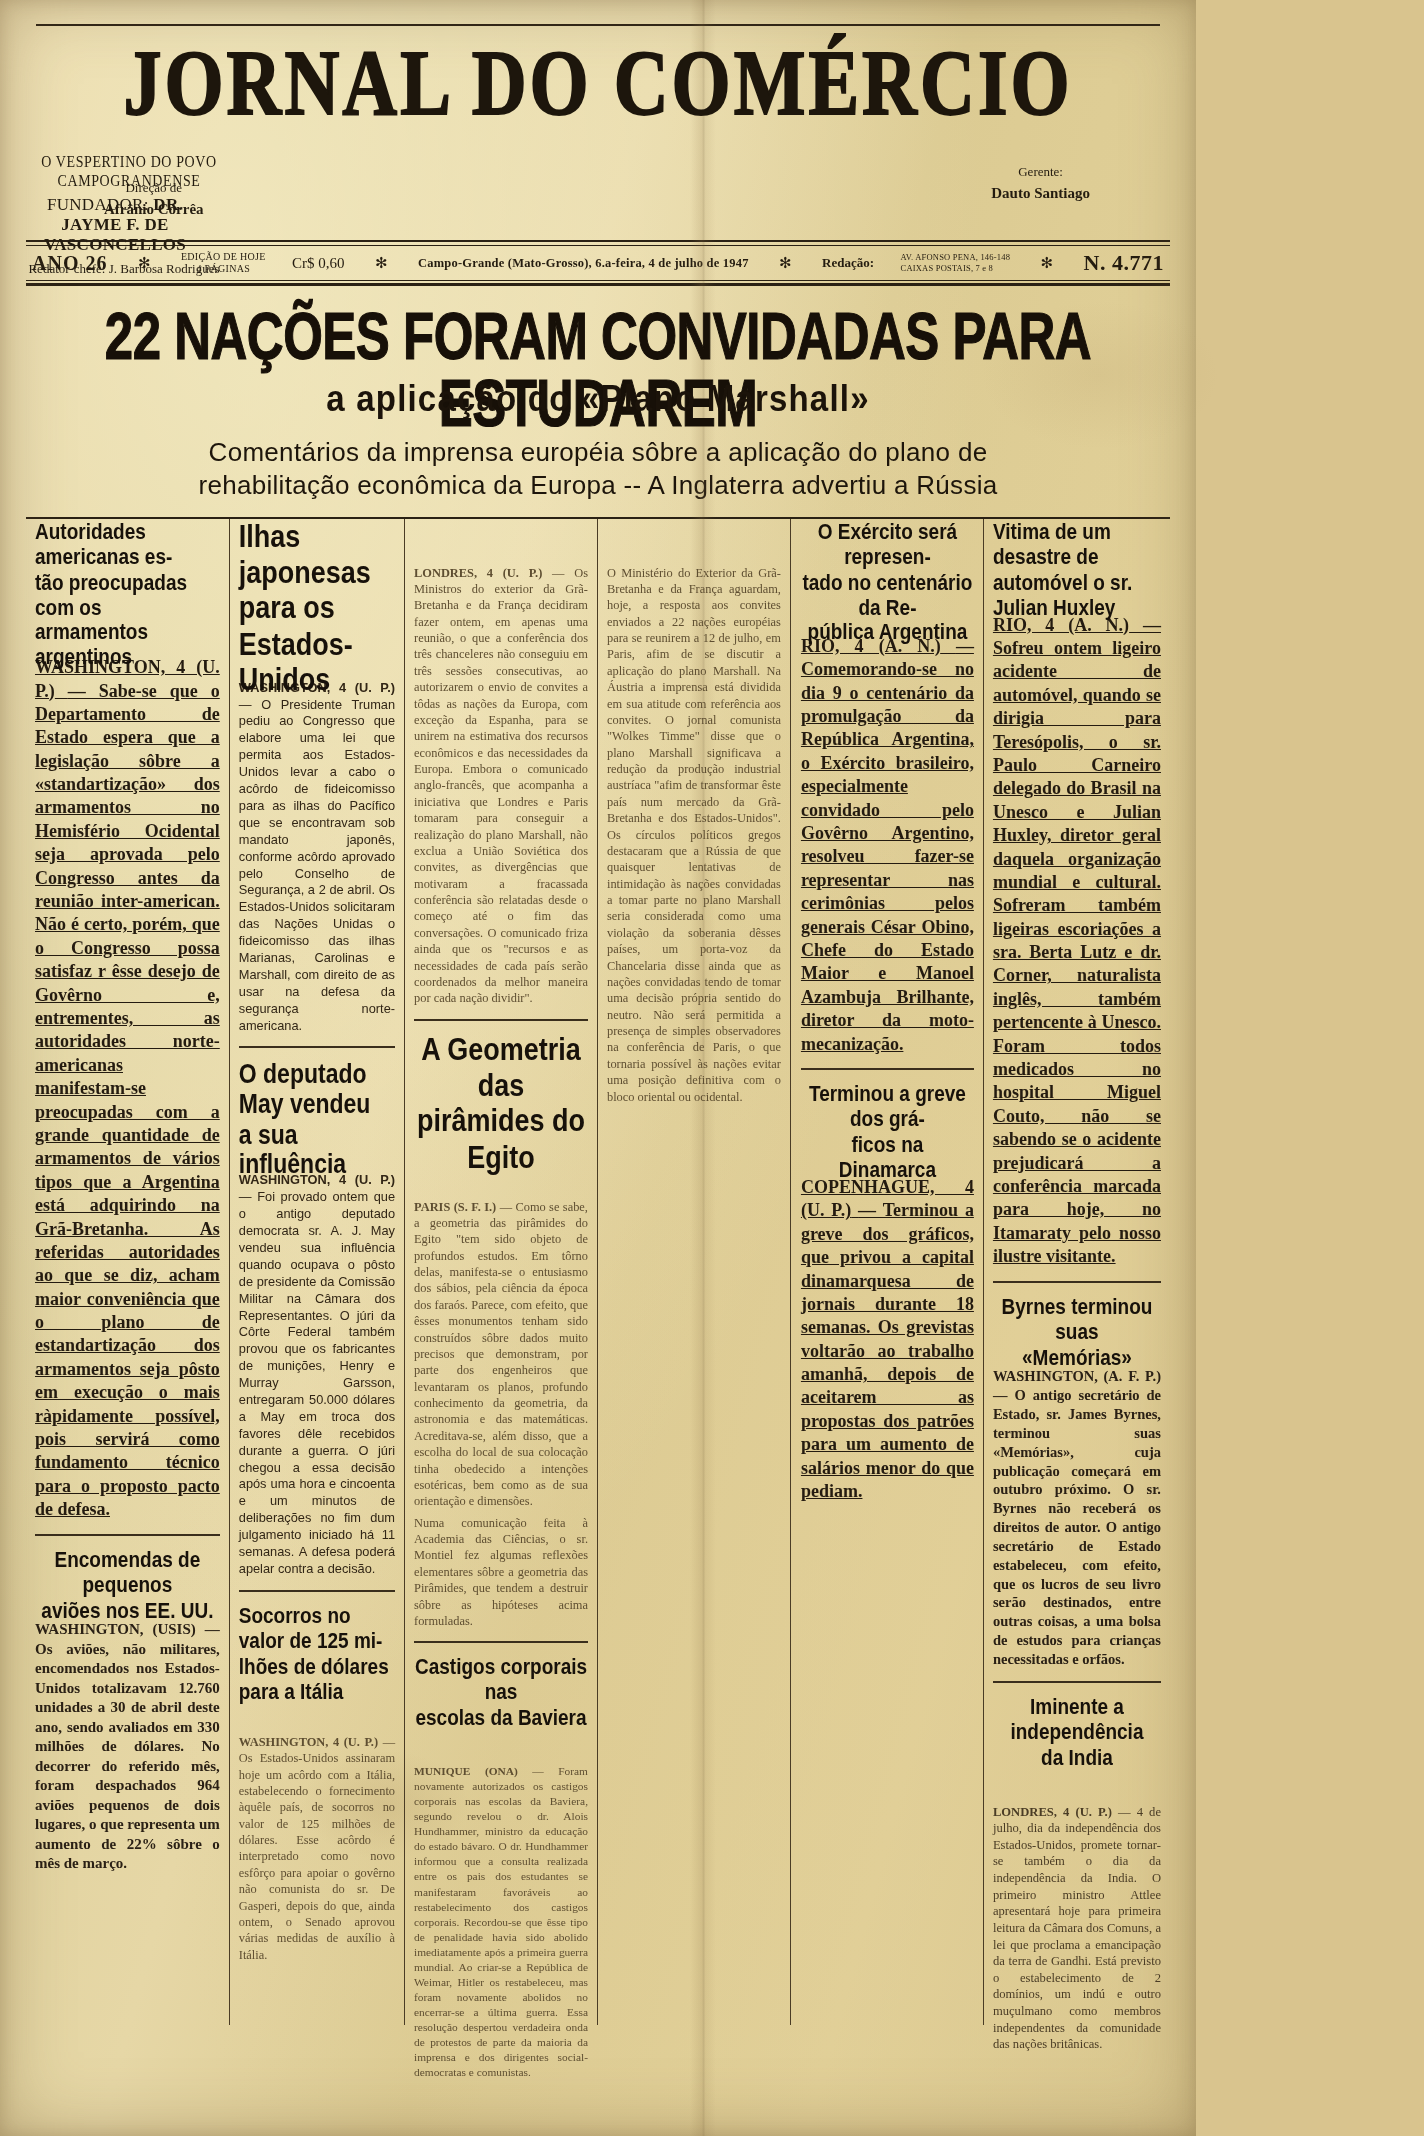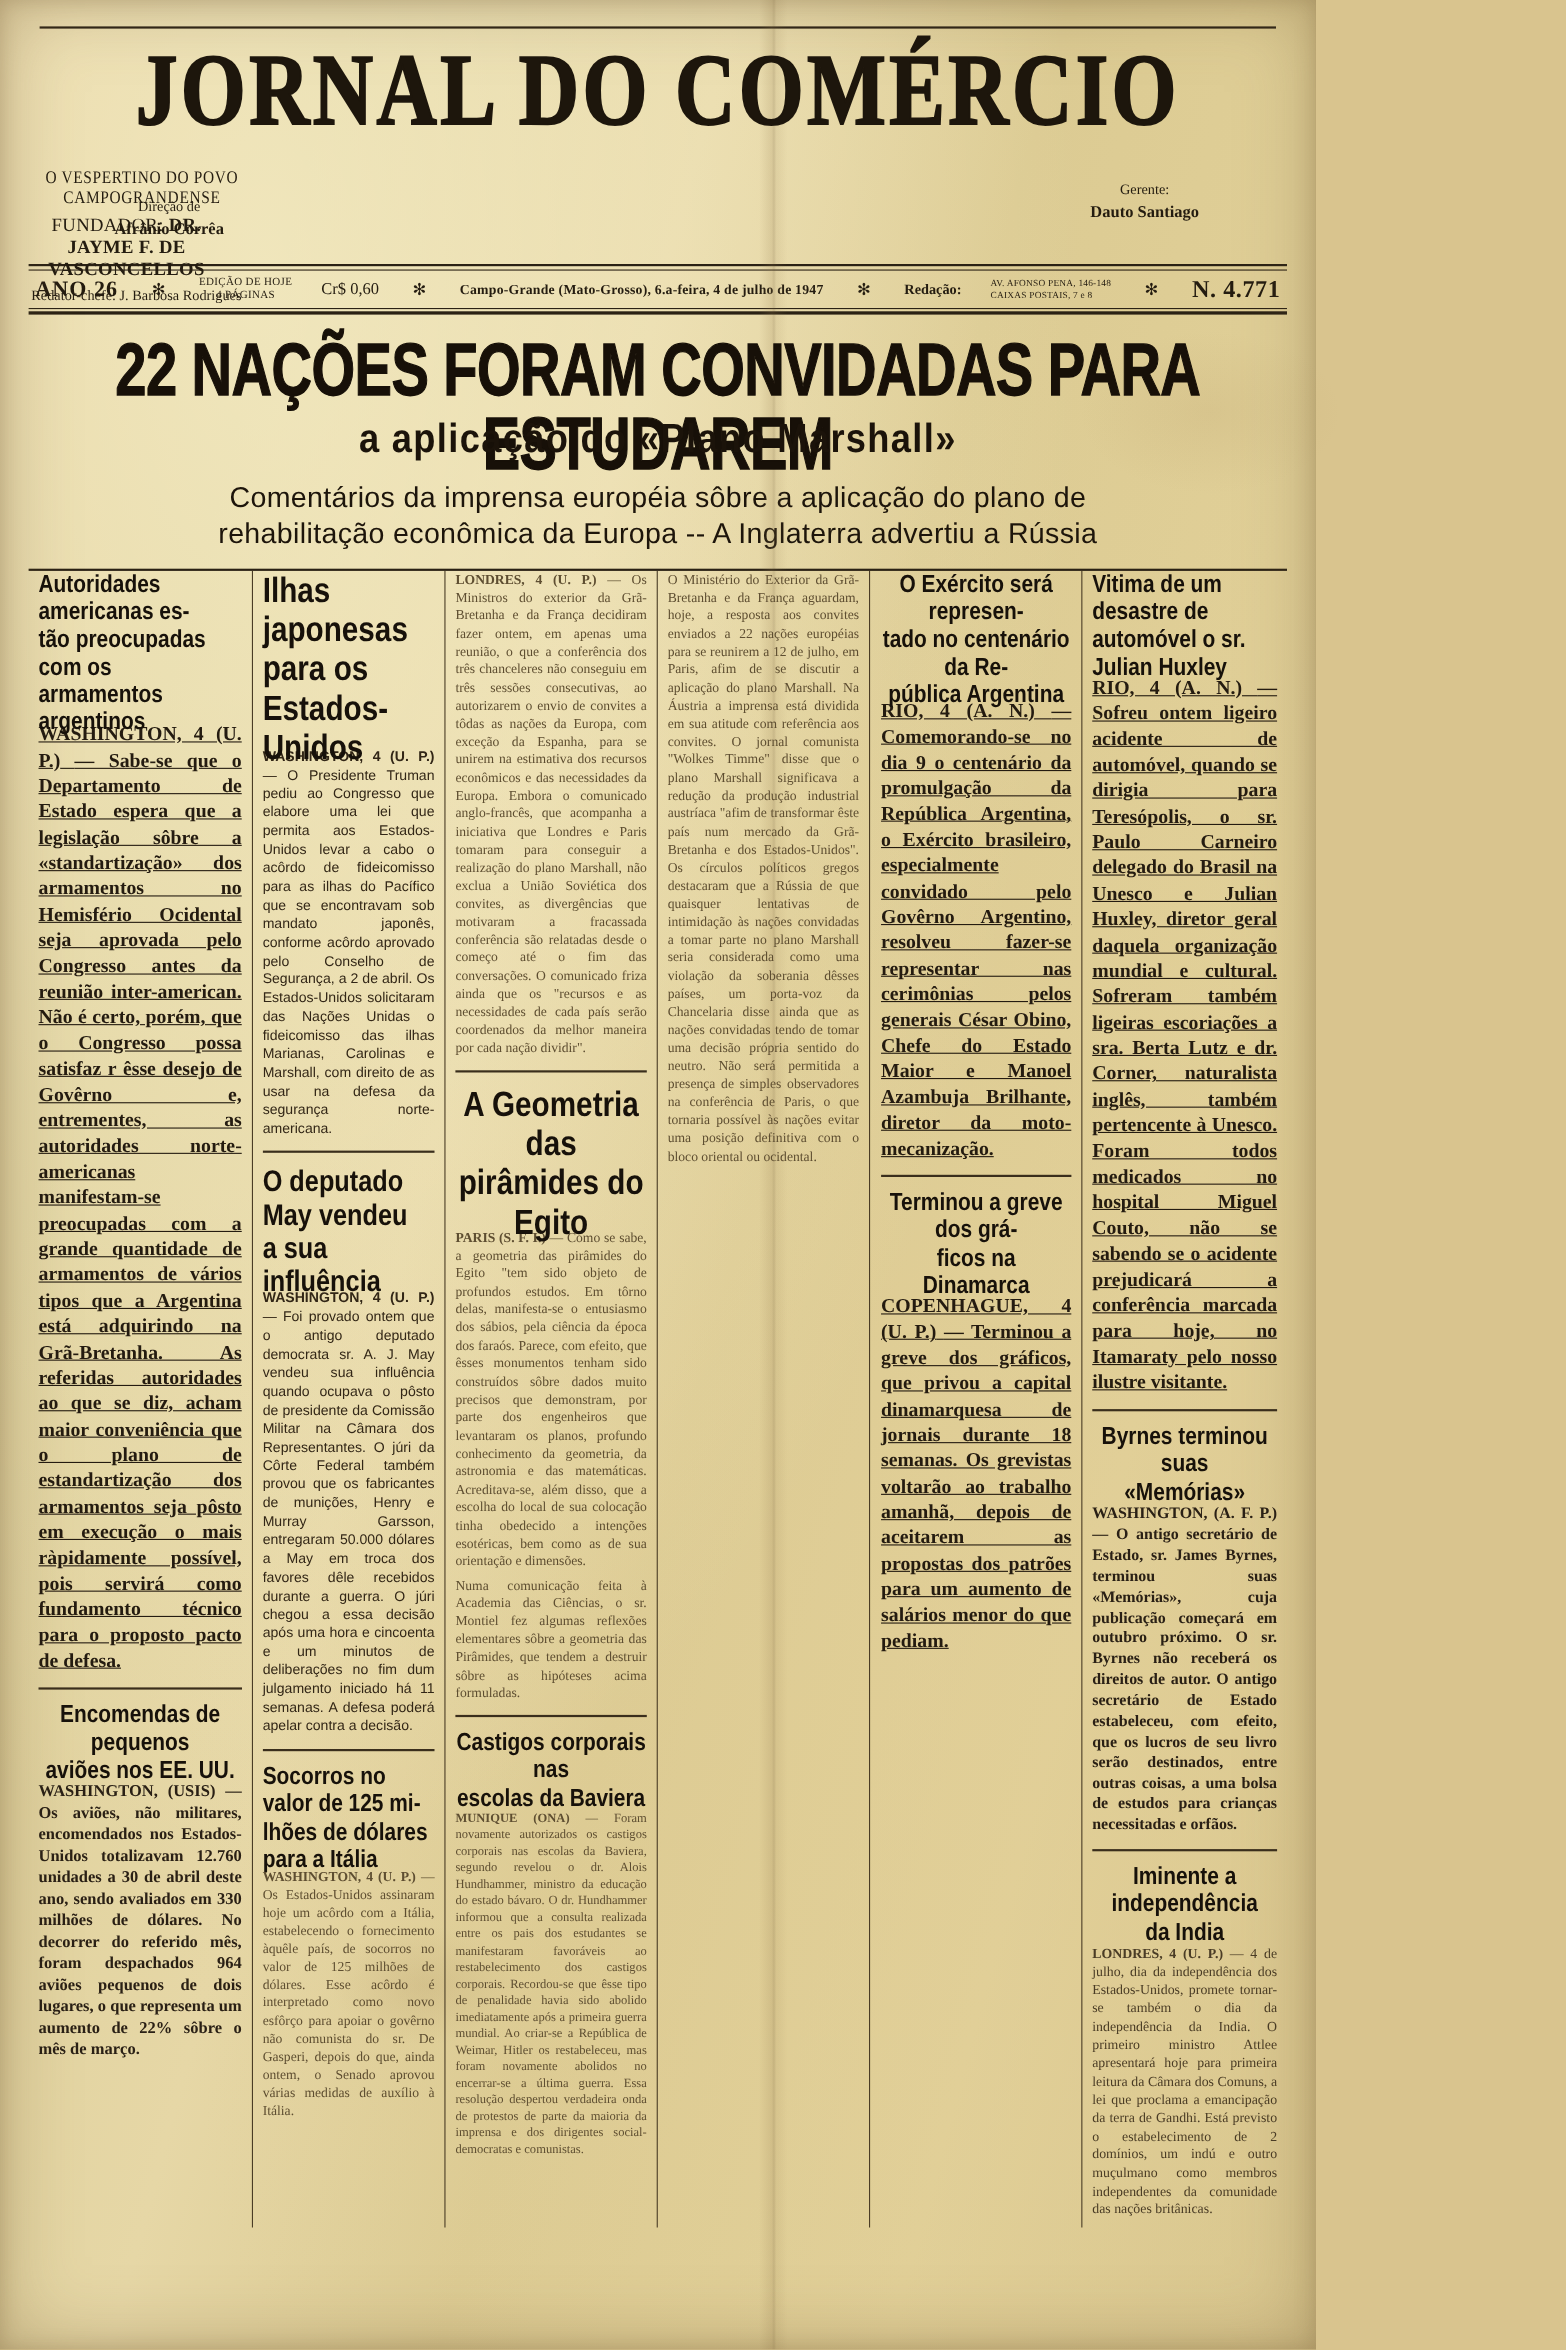--- a/index.html
+++ b/index.html
@@ -144,20 +144,21 @@
     text-align:justify;
     color:#2a2015;
     font-weight:700;
   }
   .body-serif-lt{
     font-family:"Liberation Serif",serif;
     font-size:12.4px;line-height:1.32;
     text-align:justify;
     color:#5e4e31;
     font-weight:400;
+    margin-top:46px;
   }
   .body-sans{
     font-family:"Liberation Sans",sans-serif;
     font-size:12.8px;line-height:1.32;
     text-align:justify;
     color:#322616;
   }
   .body-big{
     font-family:"Liberation Serif",serif;
     font-size:18px;line-height:1.30;

